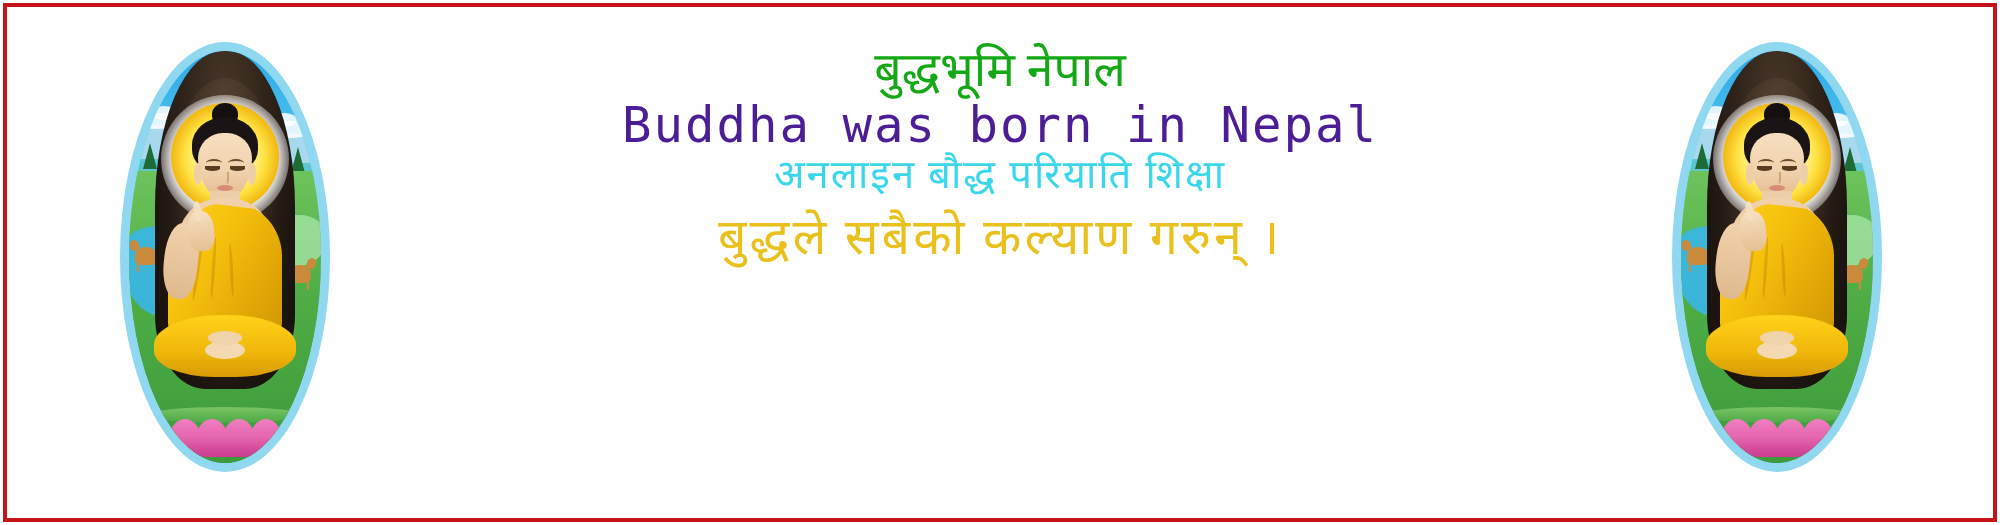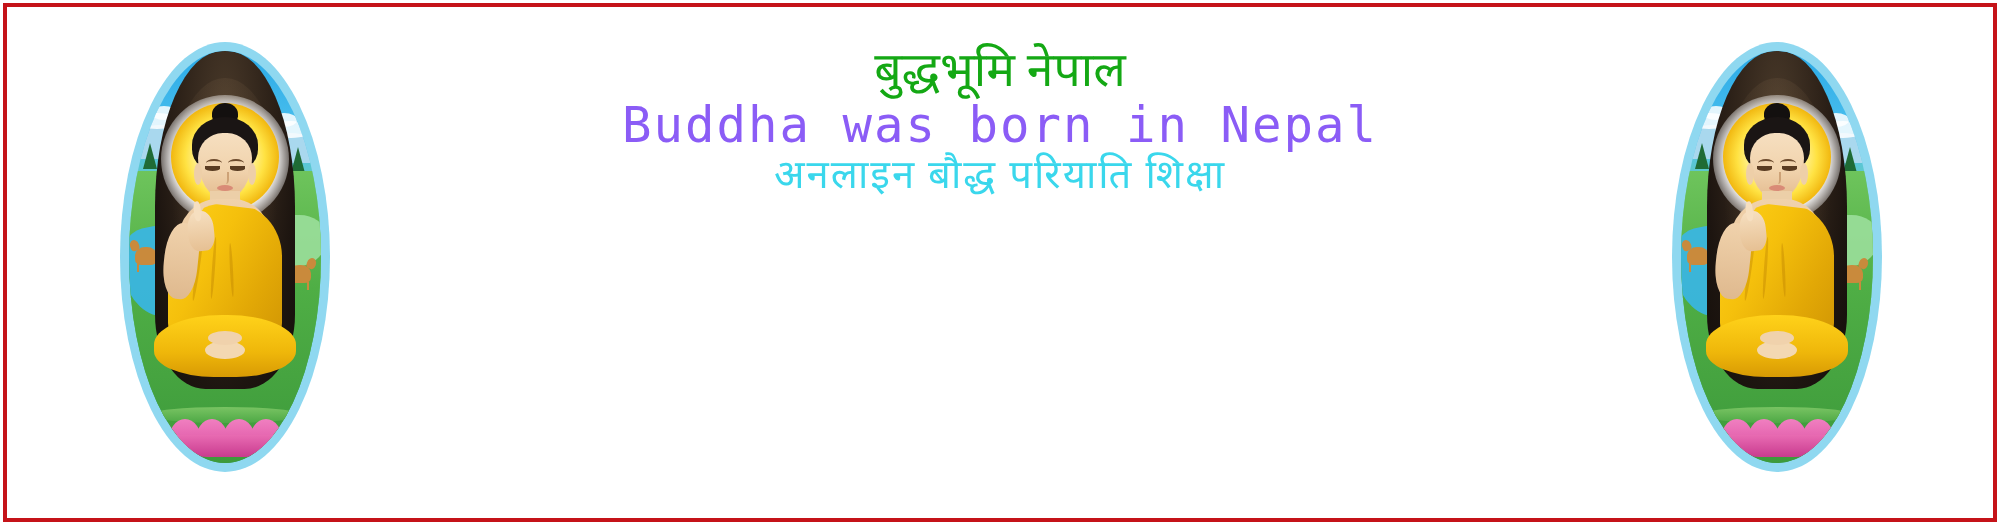--- a/index.html
+++ b/index.html
@@ -196,21 +196,21 @@
     font-family:"Liberation Serif",serif;
     font-size:48px;
     font-weight:400;
     color:#14a814;
     margin-bottom:6px;
   }
   .line-en{
     font-family:"DejaVu Sans Mono","Liberation Mono",monospace;
     font-size:49px;
     font-weight:400;
-    color:#8b5cf6;
+    color:#4c1d95;
     letter-spacing:2px;
     margin-bottom:4px;
   }
   .line-np-cyan{
     font-family:"Liberation Serif",serif;
     font-size:40px;
     color:#3ad7ec;
     letter-spacing:2px;
     margin-bottom:16px;
   }
@@ -295,20 +295,21 @@
         <div class="petal" style="left:134px;"></div>
         <div class="lotus-base"></div>
       </div>
     </div>
   </div>
 
   <div class="text-block">
     <span class="line line-np-title">बुद्धभूमि नेपाल</span>
     <span class="line line-en">Buddha was born in Nepal</span>
     <span class="line line-np-cyan">अनलाइन बौद्ध परियाति शिक्षा</span>
+    <span class="line line-np-gold">बुद्धले सबैको कल्याण गरुन् ।</span>
   </div>
 
   <div class="buddha-wrap right">
     <div class="oval-border"></div>
     <div class="oval-inner">
       <div class="hill h1"></div>
       <div class="hill h2"></div>
       <div class="cloud c1"></div>
       <div class="cloud c2"></div>
       <div class="cloud c3"></div>

